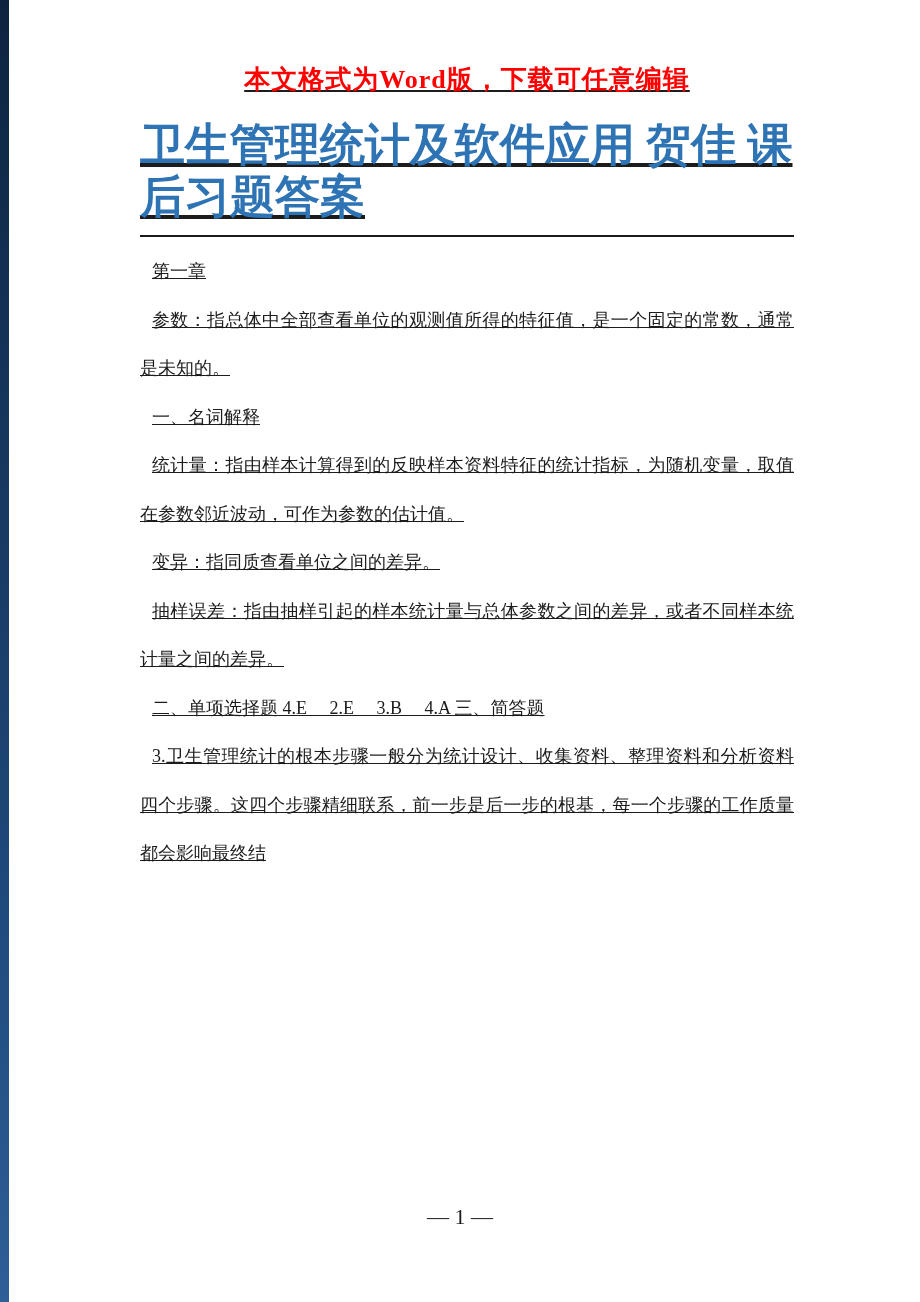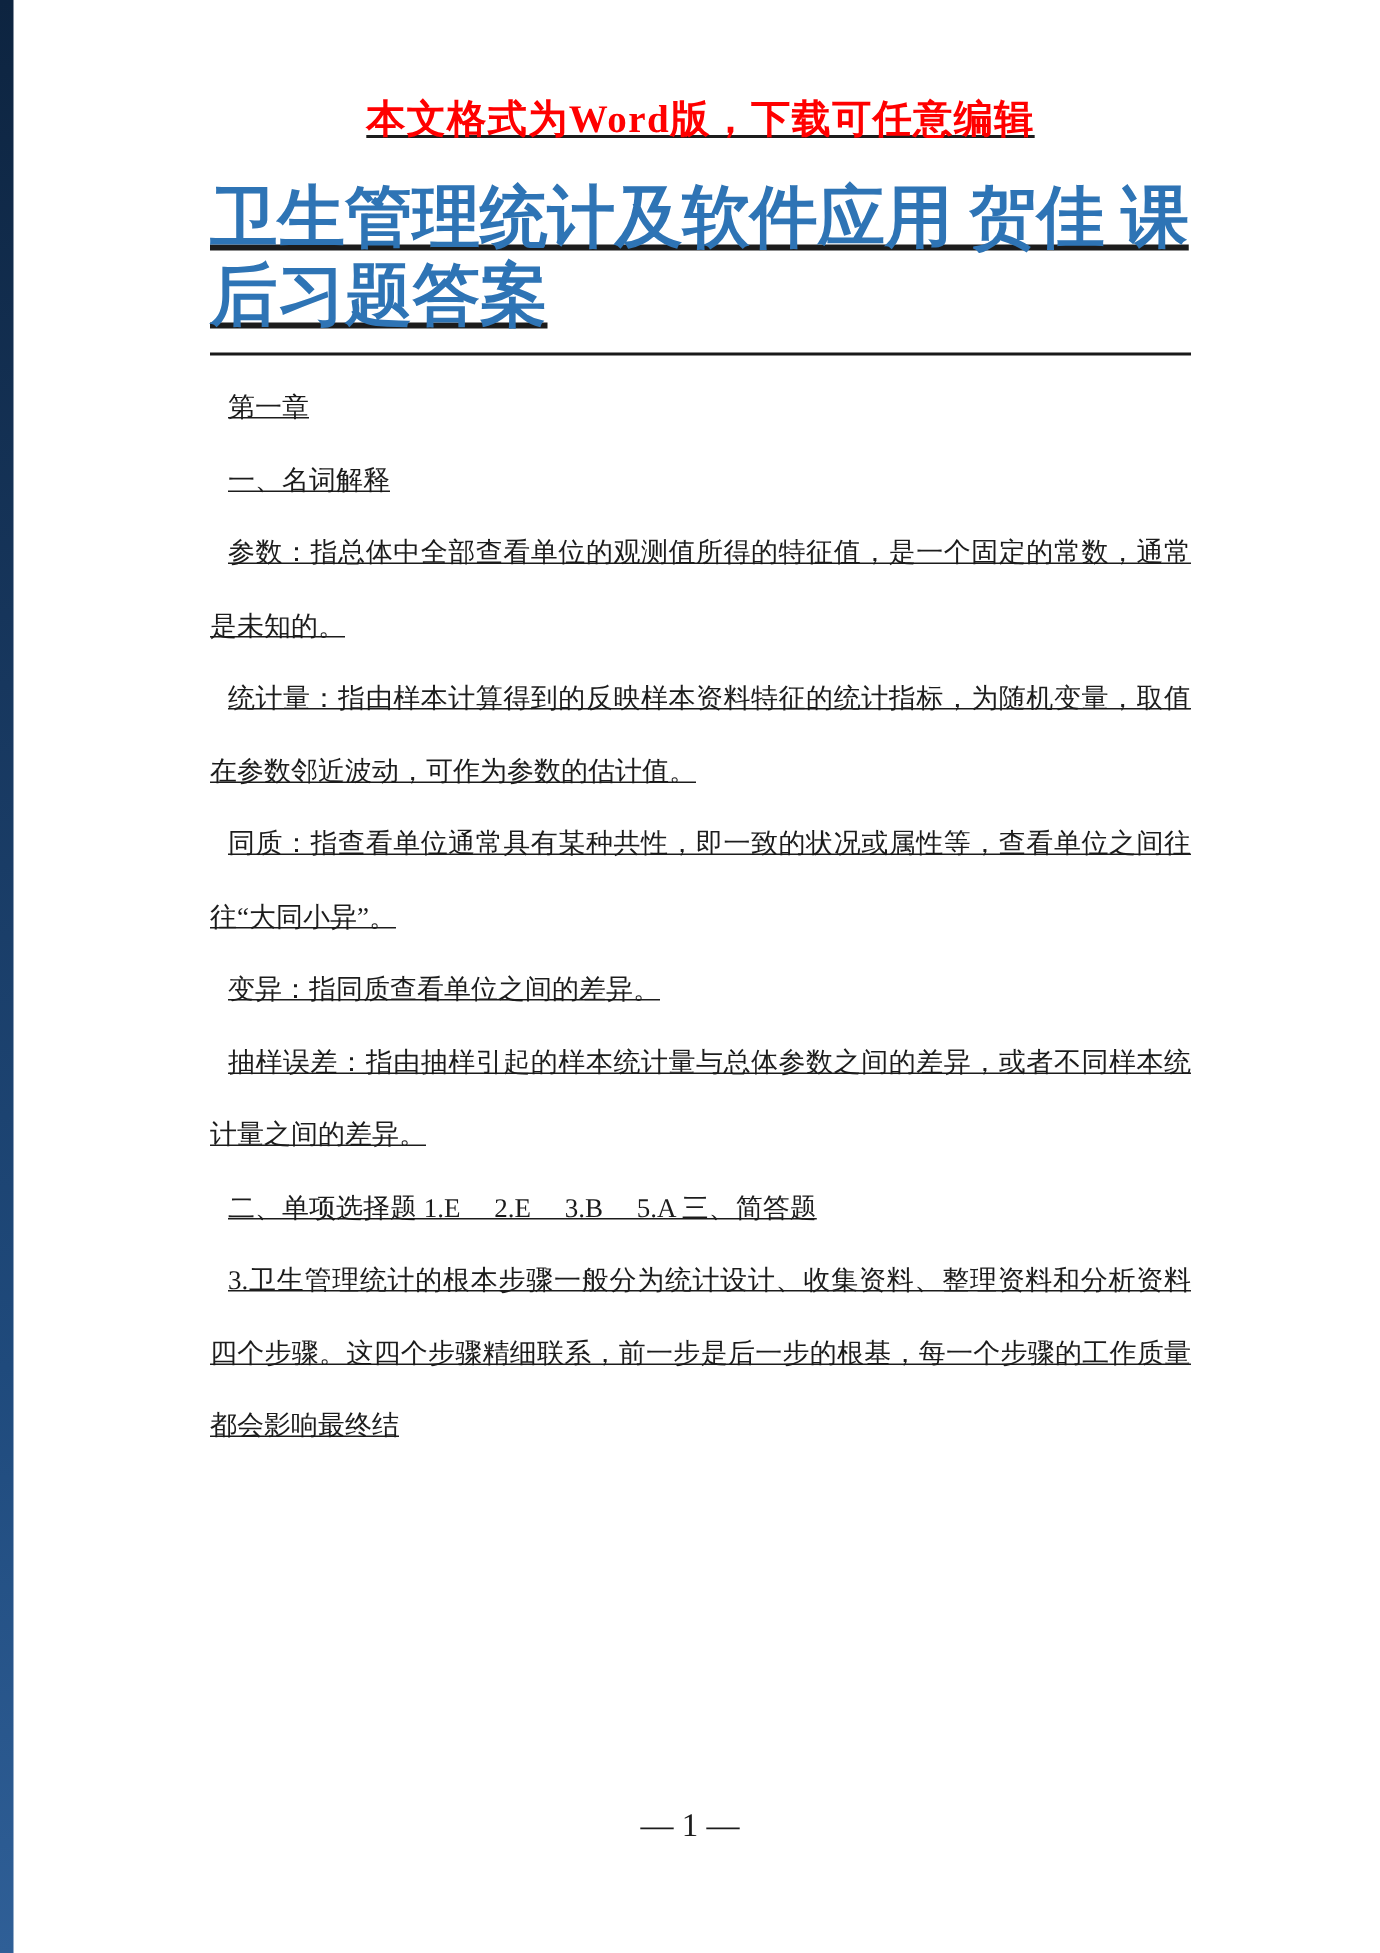--- a/index.html
+++ b/index.html
@@ -84,25 +84,24 @@
 
   <div class="content">
     <div class="header-notice">本文格式为Word版，下载可任意编辑</div>
 
     <div class="doc-title">卫生管理统计及软件应用 贺佳 课后习题答案</div>
 
     <hr class="title-divider">
 
     <div class="doc-body">
       <p>第一章</p>
+      <p>参数：指总体中全部查看单位的观测值所得的特征值，是一个固定的常数，通常是未知的。</p>
       <p>一、名词解释</p>
-      <p>参数：指总体中全部查看单位的观测值所得的特征值，是一个固定的常数，通常是未知的。</p>
       <p>统计量：指由样本计算得到的反映样本资料特征的统计指标，为随机变量，取值在参数邻近波动，可作为参数的估计值。</p>
-      <p>同质：指查看单位通常具有某种共性，即一致的状况或属性等，查看单位之间往往“大同小异”。</p>
       <p>变异：指同质查看单位之间的差异。</p>
       <p>抽样误差：指由抽样引起的样本统计量与总体参数之间的差异，或者不同样本统计量之间的差异。</p>
-      <p>二、单项选择题  1.E　  2.E　 3.B　 5.A  三、简答题</p>
+      <p>二、单项选择题  4.E　  2.E　 3.B　 4.A  三、简答题</p>
       <p>3.卫生管理统计的根本步骤一般分为统计设计、收集资料、整理资料和分析资料四个步骤。这四个步骤精细联系，前一步是后一步的根基，每一个步骤的工作质量都会影响最终结</p>
     </div>
   </div>
 
   <div class="page-number">— 1 —</div>
 </div>
 
 </body></html>

